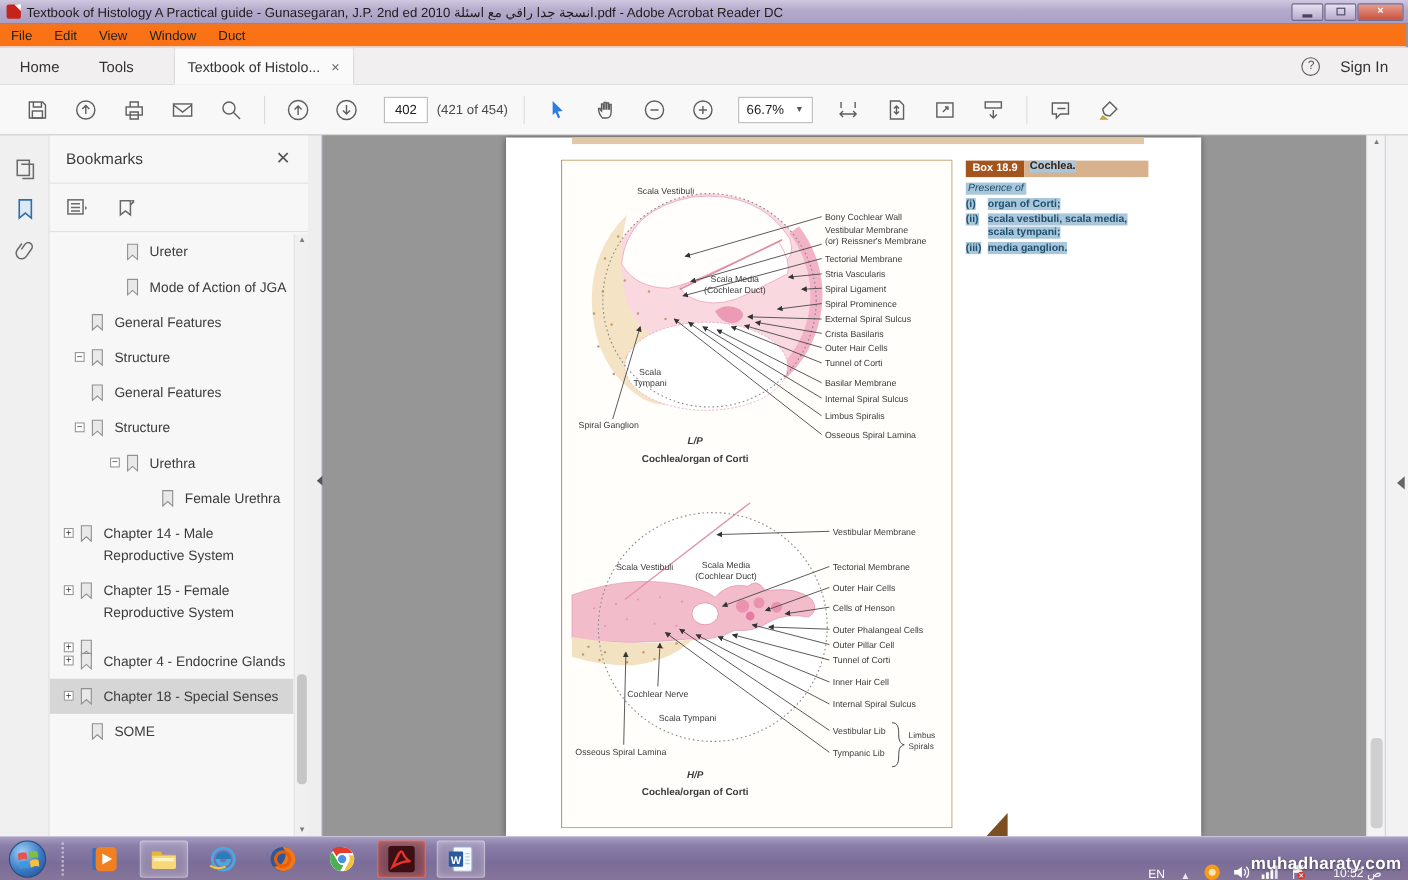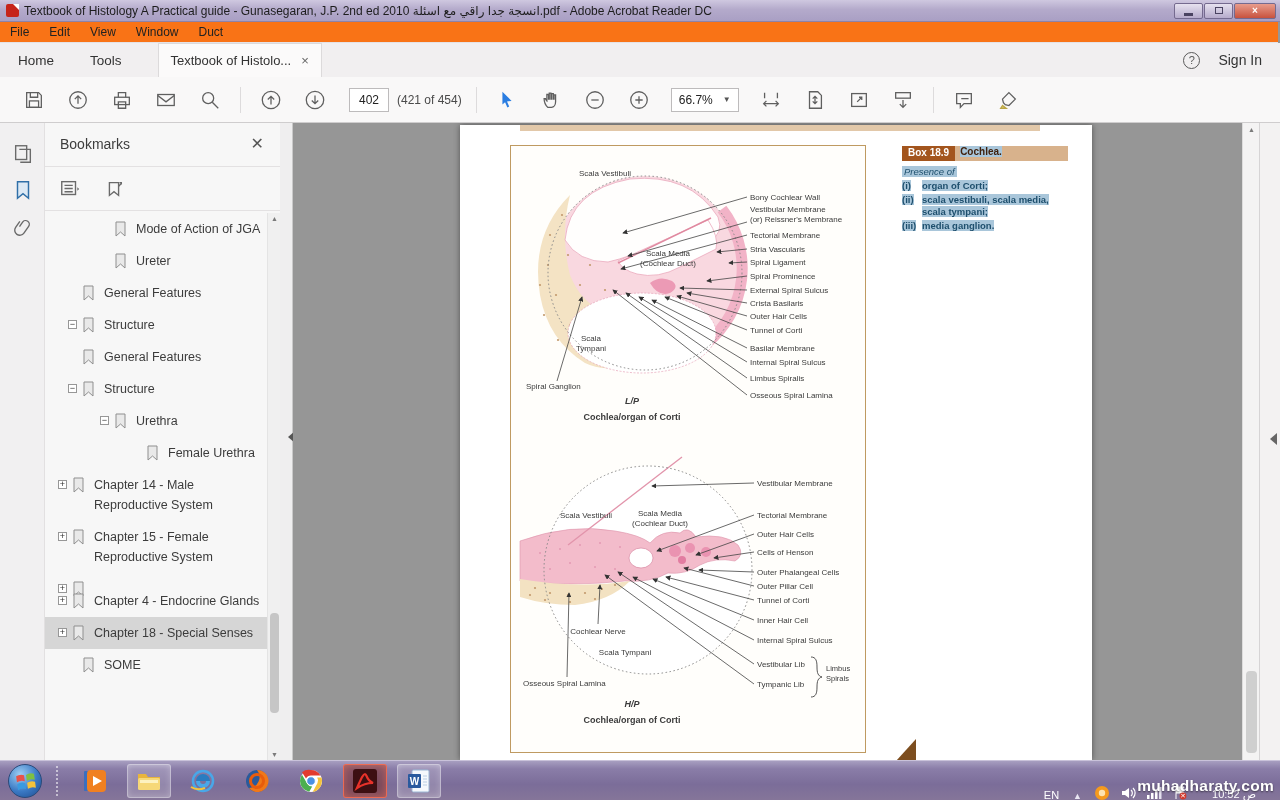--- a/index.html
+++ b/index.html
@@ -69,21 +69,21 @@
   #splitter .collapse{position:absolute;left:2px;top:308px;width:0;height:0;border:6px solid transparent;border-right:7px solid #555;}
 
   #docarea{position:absolute;left:293px;top:0;width:949px;height:637px;background:#969696;overflow:hidden;}
   #page{position:absolute;left:167px;top:2px;width:632px;height:635px;background:#fff;box-shadow:0 0 6px rgba(0,0,0,.45);overflow:hidden;}
   #strip-partial{position:absolute;left:60px;top:-5px;width:520px;height:11px;background:#e2c8a9;}
   #figure{position:absolute;left:50px;top:20px;width:356px;height:608px;}
   #figure svg{position:absolute;left:0;top:0;font-family:"DejaVu Sans",sans-serif;}
   #pagecurl{position:absolute;left:376px;top:594px;width:0;height:0;border-left:30px solid transparent;border-bottom:33px solid #7d4e1f;}
 
   
-  #box189{position:absolute;left:418px;top:21px;width:166px;margin-left:24px;}
+  #box189{position:absolute;left:418px;top:21px;width:166px;}
   #box-head{display:flex;height:15px;}
   #box-tag{background:#a3551d;color:#fff;font-size:10px;font-weight:bold;padding:1px 6px;white-space:nowrap;}
   #box-title-strip{flex:1;background:#d8b28c;padding-left:5px;font-size:10px;font-weight:bold;color:#40210d;}
   .hl{background:#a9c6da;}
   #box-intro{display:inline-block;margin-top:4px;font-size:9.5px;font-style:italic;color:#1e4f6d;padding:0 2px;}
   .box-item{display:flex;font-size:9.5px;line-height:12.5px;color:#1e4f6d;font-weight:600;margin-top:1px;}
   .box-item .num{width:20px;flex:0 0 auto;}
   .box-item .txt{flex:1;}
 
   
@@ -267,24 +267,24 @@
         <span class="strip-ico" style="left:58px;top:11px">
           <svg viewBox="0 0 24 24" fill="none" stroke="#6a6a6a" stroke-width="1.5">
               <path d="M7 5h10v14l-5-4-5 4z"></path>
               <path d="M17 9l3-3M18 5h2v2"></path>
             </svg>
         </span>
       </div>
       <div id="bm-tree">
           <div class="bm-row" style="padding-left: 91px;"><span class="bm-ico" style="left: 69px;"><svg width="13" height="16" viewBox="0 0 13 16">
                 <path d="M2 1h9v14L6.5 11 2 15z" fill="#e9e9e9" stroke="#8f8f8f"></path>
+              </svg></span><span>Ureter</span></div>
+          <div class="bm-row" style="padding-left: 91px;"><span class="bm-ico" style="left: 69px;"><svg width="13" height="16" viewBox="0 0 13 16">
+                <path d="M2 1h9v14L6.5 11 2 15z" fill="#e9e9e9" stroke="#8f8f8f"></path>
               </svg></span><span>Mode of Action of JGA</span></div>
-          <div class="bm-row" style="padding-left: 91px;"><span class="bm-ico" style="left: 69px;"><svg width="13" height="16" viewBox="0 0 13 16">
-                <path d="M2 1h9v14L6.5 11 2 15z" fill="#e9e9e9" stroke="#8f8f8f"></path>
-              </svg></span><span>Ureter</span></div>
           <div class="bm-row" style="padding-left: 59px;"><span class="bm-ico" style="left: 37px;"><svg width="13" height="16" viewBox="0 0 13 16">
                 <path d="M2 1h9v14L6.5 11 2 15z" fill="#e9e9e9" stroke="#8f8f8f"></path>
               </svg></span><span>General Features</span></div>
           <div class="bm-row" style="padding-left: 59px;"><span class="bm-box" style="left: 23px;">−</span><span class="bm-ico" style="left: 37px;"><svg width="13" height="16" viewBox="0 0 13 16">
                 <path d="M2 1h9v14L6.5 11 2 15z" fill="#e9e9e9" stroke="#8f8f8f"></path>
               </svg></span><span>Structure</span></div>
           <div class="bm-row" style="padding-left: 59px;"><span class="bm-ico" style="left: 37px;"><svg width="13" height="16" viewBox="0 0 13 16">
                 <path d="M2 1h9v14L6.5 11 2 15z" fill="#e9e9e9" stroke="#8f8f8f"></path>
               </svg></span><span>General Features</span></div>
           <div class="bm-row" style="padding-left: 59px;"><span class="bm-box" style="left: 23px;">−</span><span class="bm-ico" style="left: 37px;"><svg width="13" height="16" viewBox="0 0 13 16">

